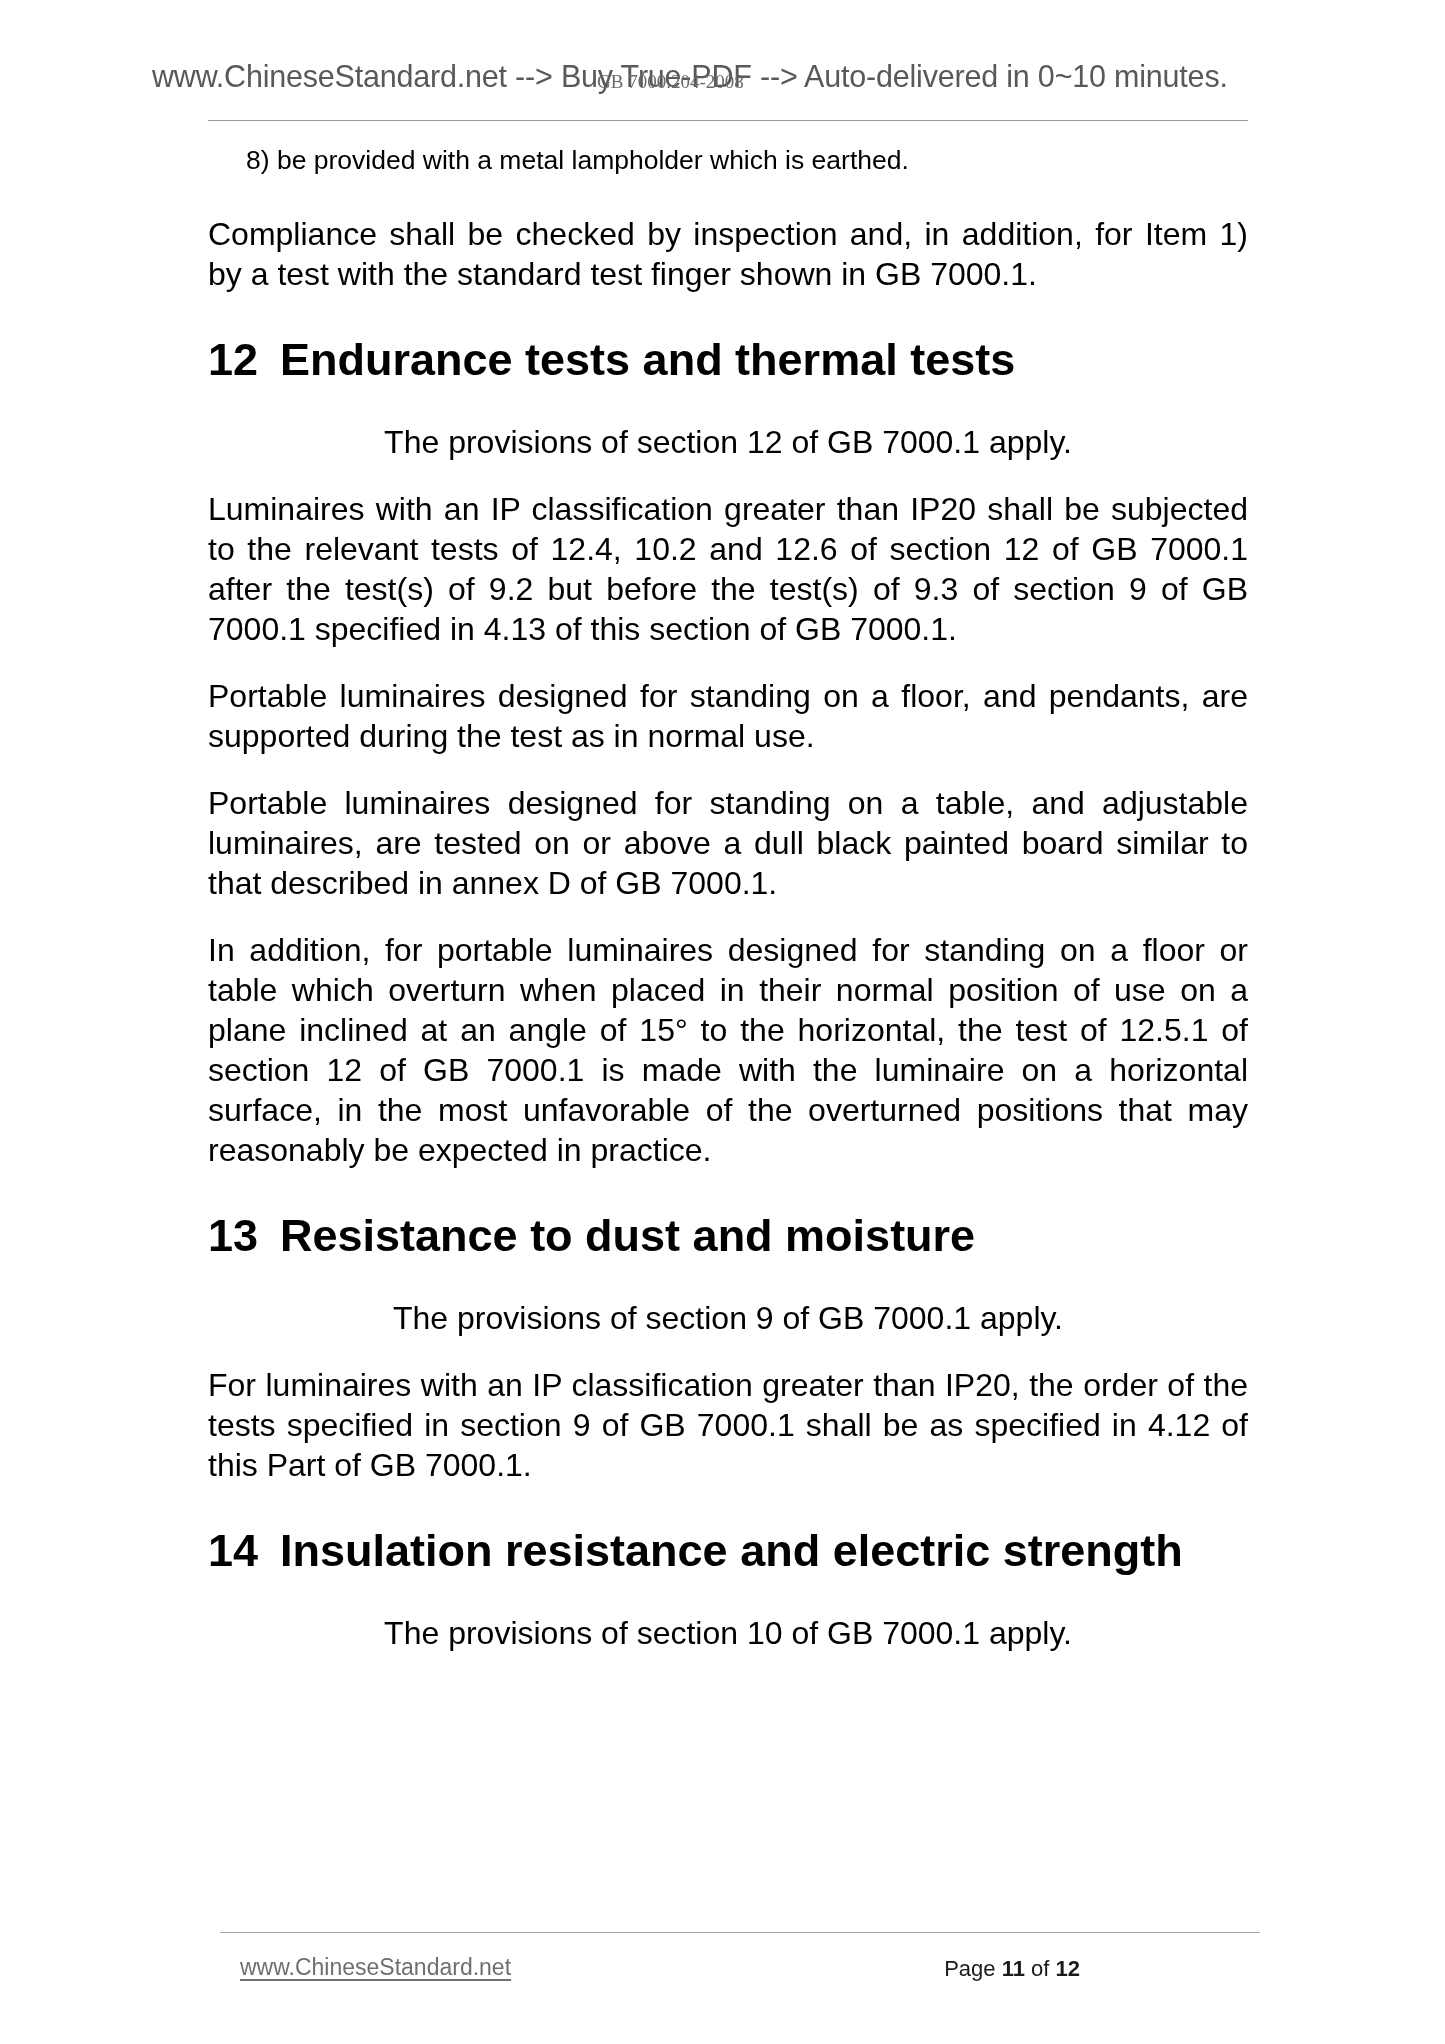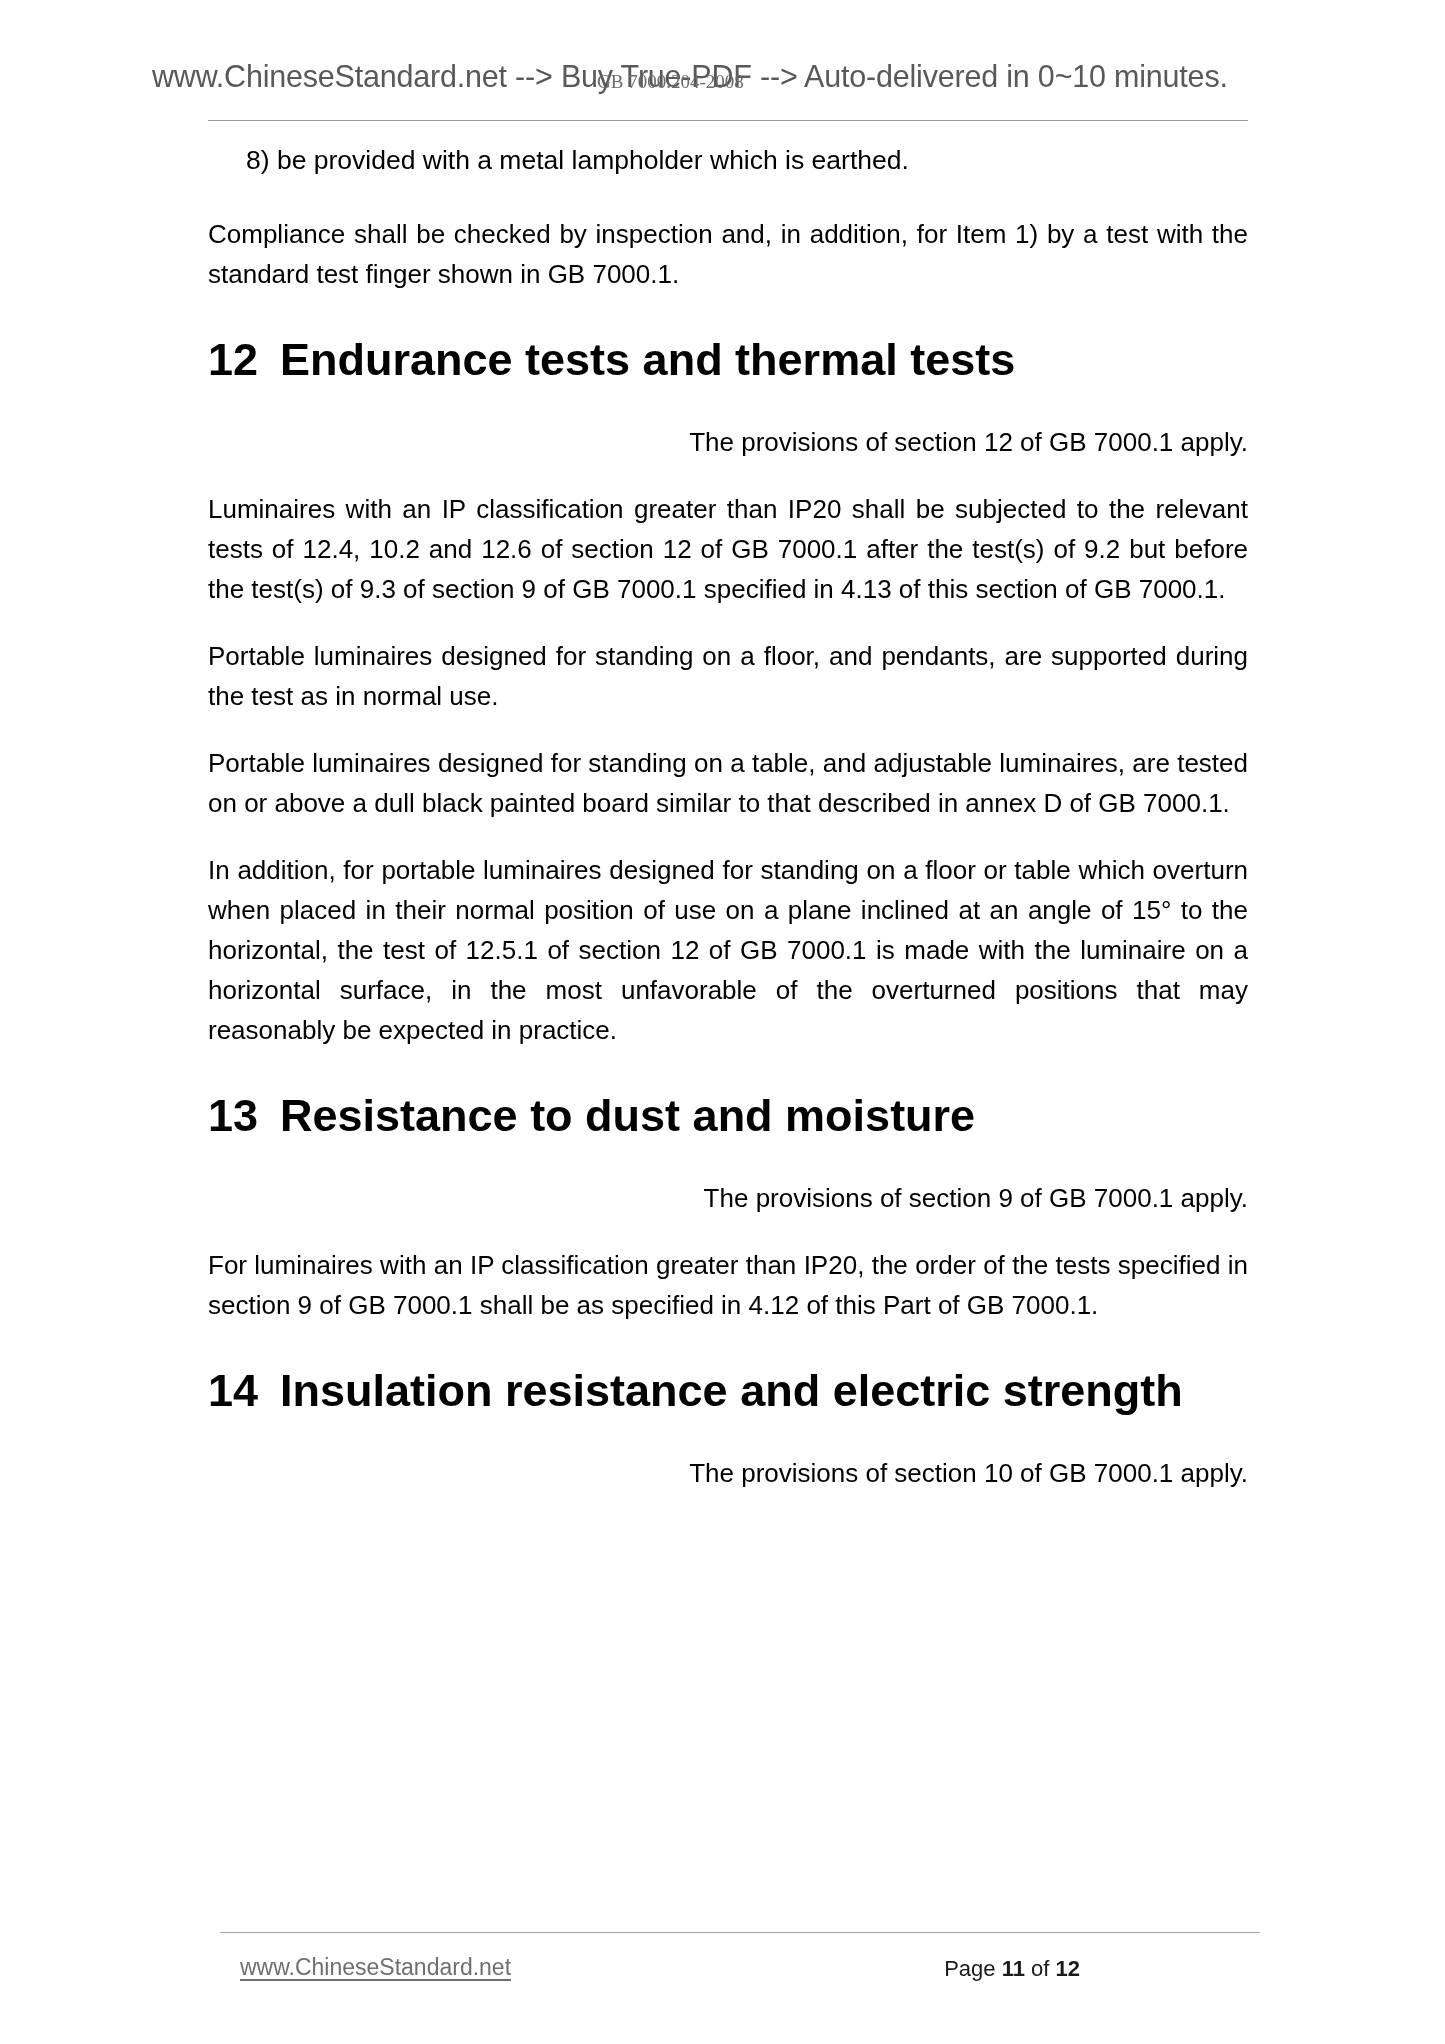--- a/index.html
+++ b/index.html
@@ -62,29 +62,29 @@
   .content {
     position: absolute;
     left: 208px;
     top: 140px;
     width: 1040px;
   }
   p, h2 {
     margin: 0;
   }
   .para {
-    font-size: 26px;
+    font-size: 32px;
     line-height: 40px;
     text-align: justify;
     text-justify: inter-word;
     color: #000000;
     margin-bottom: 27px;
   }
   .para.nojust {
-    text-align: right;
+    text-align: center;
   }
   .list-item {
     font-size: 26.5px;
     line-height: 40px;
     text-align: justify;
     color: #000000;
     padding-left: 44px;
     text-indent: -44px;
     margin-left: 38px;
     margin-bottom: 27px;

